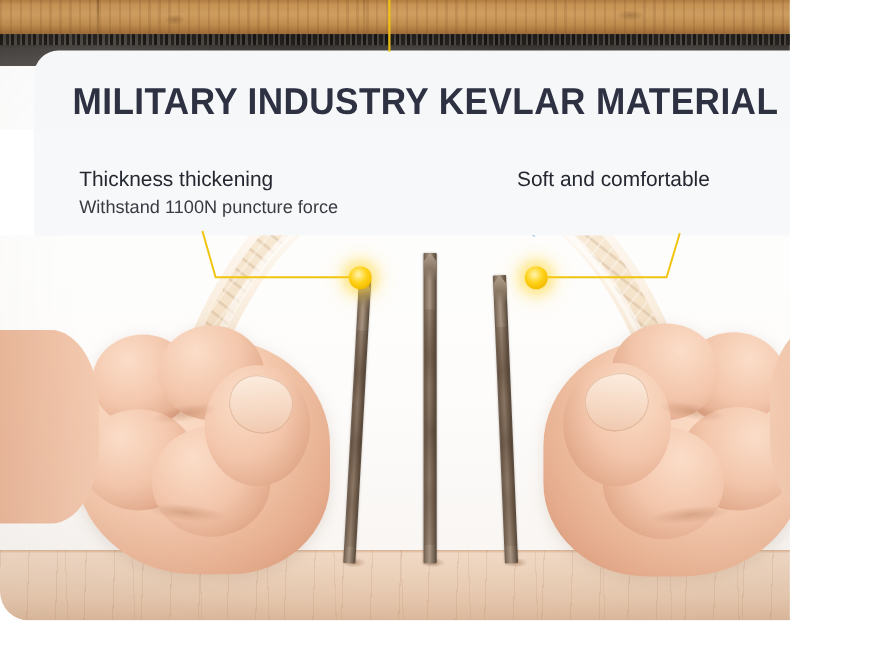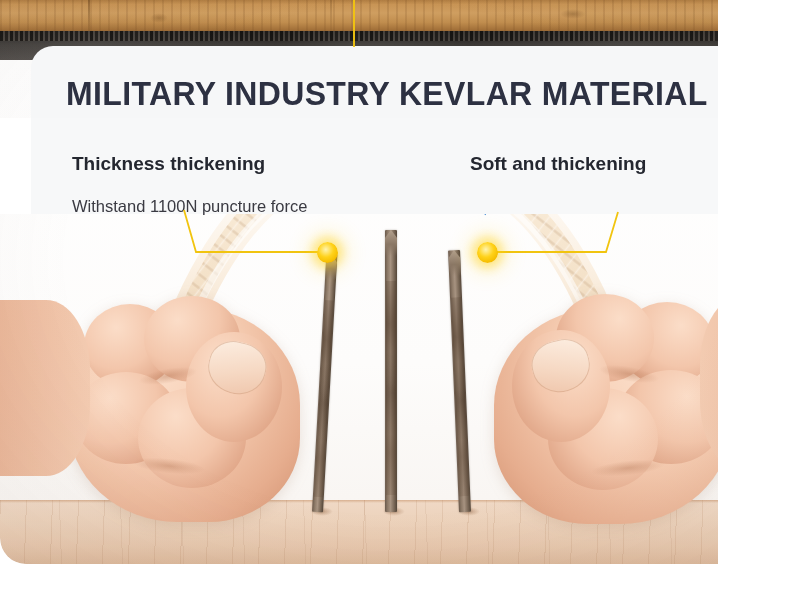--- a/index.html
+++ b/index.html
@@ -91,22 +91,22 @@
   .cardleft{position:absolute;left:0;top:118px;width:31px;height:96px;background:#ffffff;}
   .cardright{position:absolute;left:759px;top:118px;width:31px;height:96px;background:#ffffff;}
 
   .title{position:absolute;left:66px;top:74px;width:700px;
      font-size:34px;font-weight:700;letter-spacing:.4px;
      color:#2d3142;white-space:nowrap;
      font-family:"Liberation Sans",sans-serif;
      transform:scaleX(.94);transform-origin:left center;}
 
   .callout{position:absolute;}
-  .callout .ch{font-size:19px;font-weight:700;color:#242730;line-height:1.25;white-space:nowrap;}
-  .callout .cs{font-size:16.5px;font-weight:400;color:#3a3a42;line-height:1.3;white-space:nowrap;margin-top:20px;}
+  .callout .ch{font-size:19px;font-weight:400;color:#242730;line-height:1.25;white-space:nowrap;}
+  .callout .cs{font-size:16.5px;font-weight:400;color:#3a3a42;line-height:1.3;white-space:nowrap;margin-top:3px;}
 
   
   .leader{position:absolute;pointer-events:none;}
   .dot{position:absolute;width:21px;height:21px;border-radius:50%;
      background:radial-gradient(circle at 42% 36%,#fff4b0 0%,#ffd21a 42%,#f5bd00 72%,#e8ae00 100%);
      box-shadow:0 0 10px 5px rgba(255,210,26,.45),0 0 20px 10px rgba(255,210,26,.18);}
 
   .topline{position:absolute;left:353px;top:0;width:1.6px;height:47px;background:#f1c40f;opacity:.95;}
 
   .vig{position:absolute;left:0;top:0;width:790px;height:564px;pointer-events:none;
@@ -263,21 +263,21 @@
   <div class="topline"></div>
 
   <div class="title">MILITARY INDUSTRY KEVLAR MATERIAL</div>
 
   <div class="callout" style="left:72px;top:152px;">
     <div class="ch">Thickness thickening</div>
     <div class="cs">Withstand 1100N puncture force</div>
   </div>
 
   <div class="callout" style="left:470px;top:152px;">
-    <div class="ch">Soft and thickening</div>
+    <div class="ch">Soft and comfortable</div>
   </div>
 
   <svg class="leader" style="left:0;top:0;width:790px;height:564px;" viewBox="0 0 790 564">
     <path d="M184 210 L 196 252 L 324 252" fill="none" stroke="#f1c40f" stroke-width="1.8"></path>
     <path d="M618 212 L 606 252 L 487 252" fill="none" stroke="#f1c40f" stroke-width="1.8"></path>
   </svg>
 
   <div class="dot" style="left:317px;top:242px;"></div>
   <div class="dot" style="left:477px;top:242px;"></div>
 

